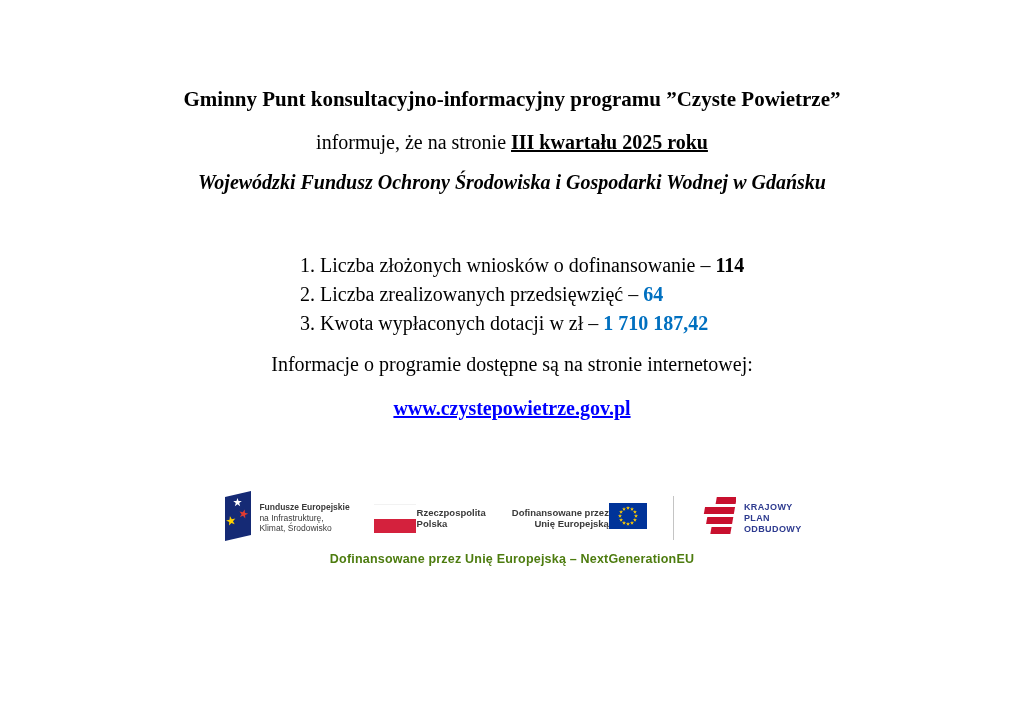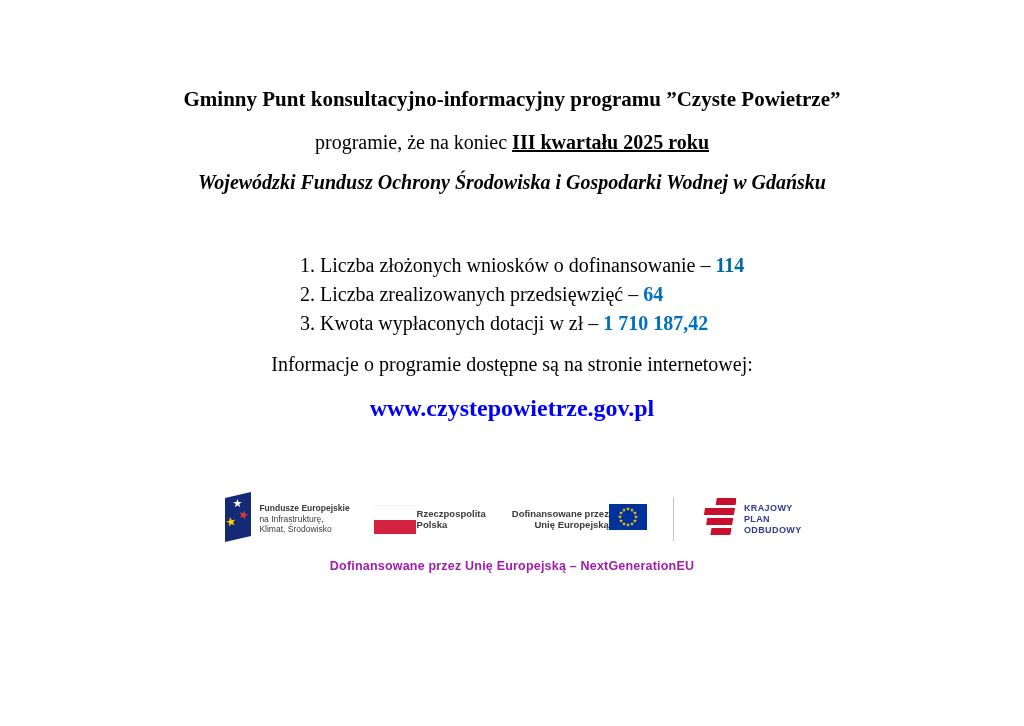--- a/index.html
+++ b/index.html
@@ -18,21 +18,21 @@
   .l2 .emph{ font-weight: bold; text-decoration: underline; }
   .l3      { margin-top: 16px; font-style: italic; font-weight: bold; }
   .l4      { margin-top: 18px; }
 
   .stats   { margin: 57px 0 0 300px; padding: 0; list-style: none; text-align: left; }
   .stats li{ font-size: 20px; line-height: 29px; }
   .stat-val{ font-weight: bold; }
 
   .info    { margin-top: 14px; font-size: 20px; line-height: 24px; }
   .linkline{ margin-top: 18px; line-height: 24px; }
-  .site    { font-size: 24px; font-weight: bold; cursor: pointer; }
+  .site    { font-size: 20px; font-weight: bold; text-decoration: underline; cursor: pointer; }
 
   
   .logos {
     margin-top: 68px;
     display: flex; justify-content: center; align-items: center;
     font-family: "Liberation Sans", sans-serif; color: #3a3a3a;
   }
   .logo-group { display: flex; align-items: center; }
   .fe-text  { margin-left: 7px; font-size: 8.5px; line-height: 10.5px; text-align: left; }
   .fe-text .b1 { font-weight: bold; }
@@ -40,40 +40,40 @@
   .pl-flag  { width: 42px; height: 28px; }
   .pl-white { height: 14px; background: #ffffff; border-top: 1px solid #f2f2f2; }
   .pl-red   { height: 14px; }
   .pl-text  { margin-left: 1px; font-size: 9.5px; line-height: 11.5px; font-weight: bold; text-align: left; }
   .eu-group { margin-left: 26px; }
   .eu-text  { margin-right: 0; font-size: 9.5px; line-height: 11.5px; font-weight: bold; text-align: right; }
   .sep      { width: 1px; height: 44px; background: #c4c4c4; margin: 0 26px; }
   .kpo-text { margin-left: 8px; font-size: 9px; line-height: 11px; font-weight: bold; letter-spacing: 0.4px; text-align: left; }
 
   .footer-note {
-    margin-top: 12px; text-align: center;
+    margin-top: 6px; text-align: center;
     font-family: "Liberation Sans", sans-serif;
-    font-size: 12.5px; font-weight: bold; color: #a21caf; letter-spacing: 0.2px;
+    font-size: 12.5px; font-weight: bold; color: #4d7c0f; letter-spacing: 0.2px;
   }
 </style>
 </head>
 <body>
 
 <div class="page">
   <div class="content">
 
     <p class="title">Gminny Punt konsultacyjno-informacyjny programu ”Czyste Powietrze”</p>
 
-    <p class="line l2"><span>programie, że na koniec </span><span class="emph">III kwartału 2025 roku</span></p>
+    <p class="line l2"><span>informuje, że na stronie </span><span class="emph">III kwartału 2025 roku</span></p>
 
     <p class="line l3">Wojewódzki Fundusz Ochrony Środowiska i Gospodarki Wodnej w Gdańsku</p>
 
 
     <ul class="stats">
-      <li><span>1. Liczba złożonych wniosków o dofinansowanie – </span><span class="stat-val" style="color:#0369a1">114</span></li>
+      <li><span>1. Liczba złożonych wniosków o dofinansowanie – </span><span class="stat-val" style="color:#000000">114</span></li>
       <li><span>2. Liczba zrealizowanych przedsięwzięć – </span><span class="stat-val" style="color:#0070C0">64</span></li>
       <li><span>3. Kwota wypłaconych dotacji w zł – </span><span class="stat-val" style="color:#0070C0">1 710 187,42</span></li>
     </ul>
 
     <p class="info">Informacje o programie dostępne są na stronie internetowej:</p>
 
     <p class="linkline"><a class="site" style="color:#0000FF">www.czystepowietrze.gov.pl</a></p>
 
     <div class="logos">
 

